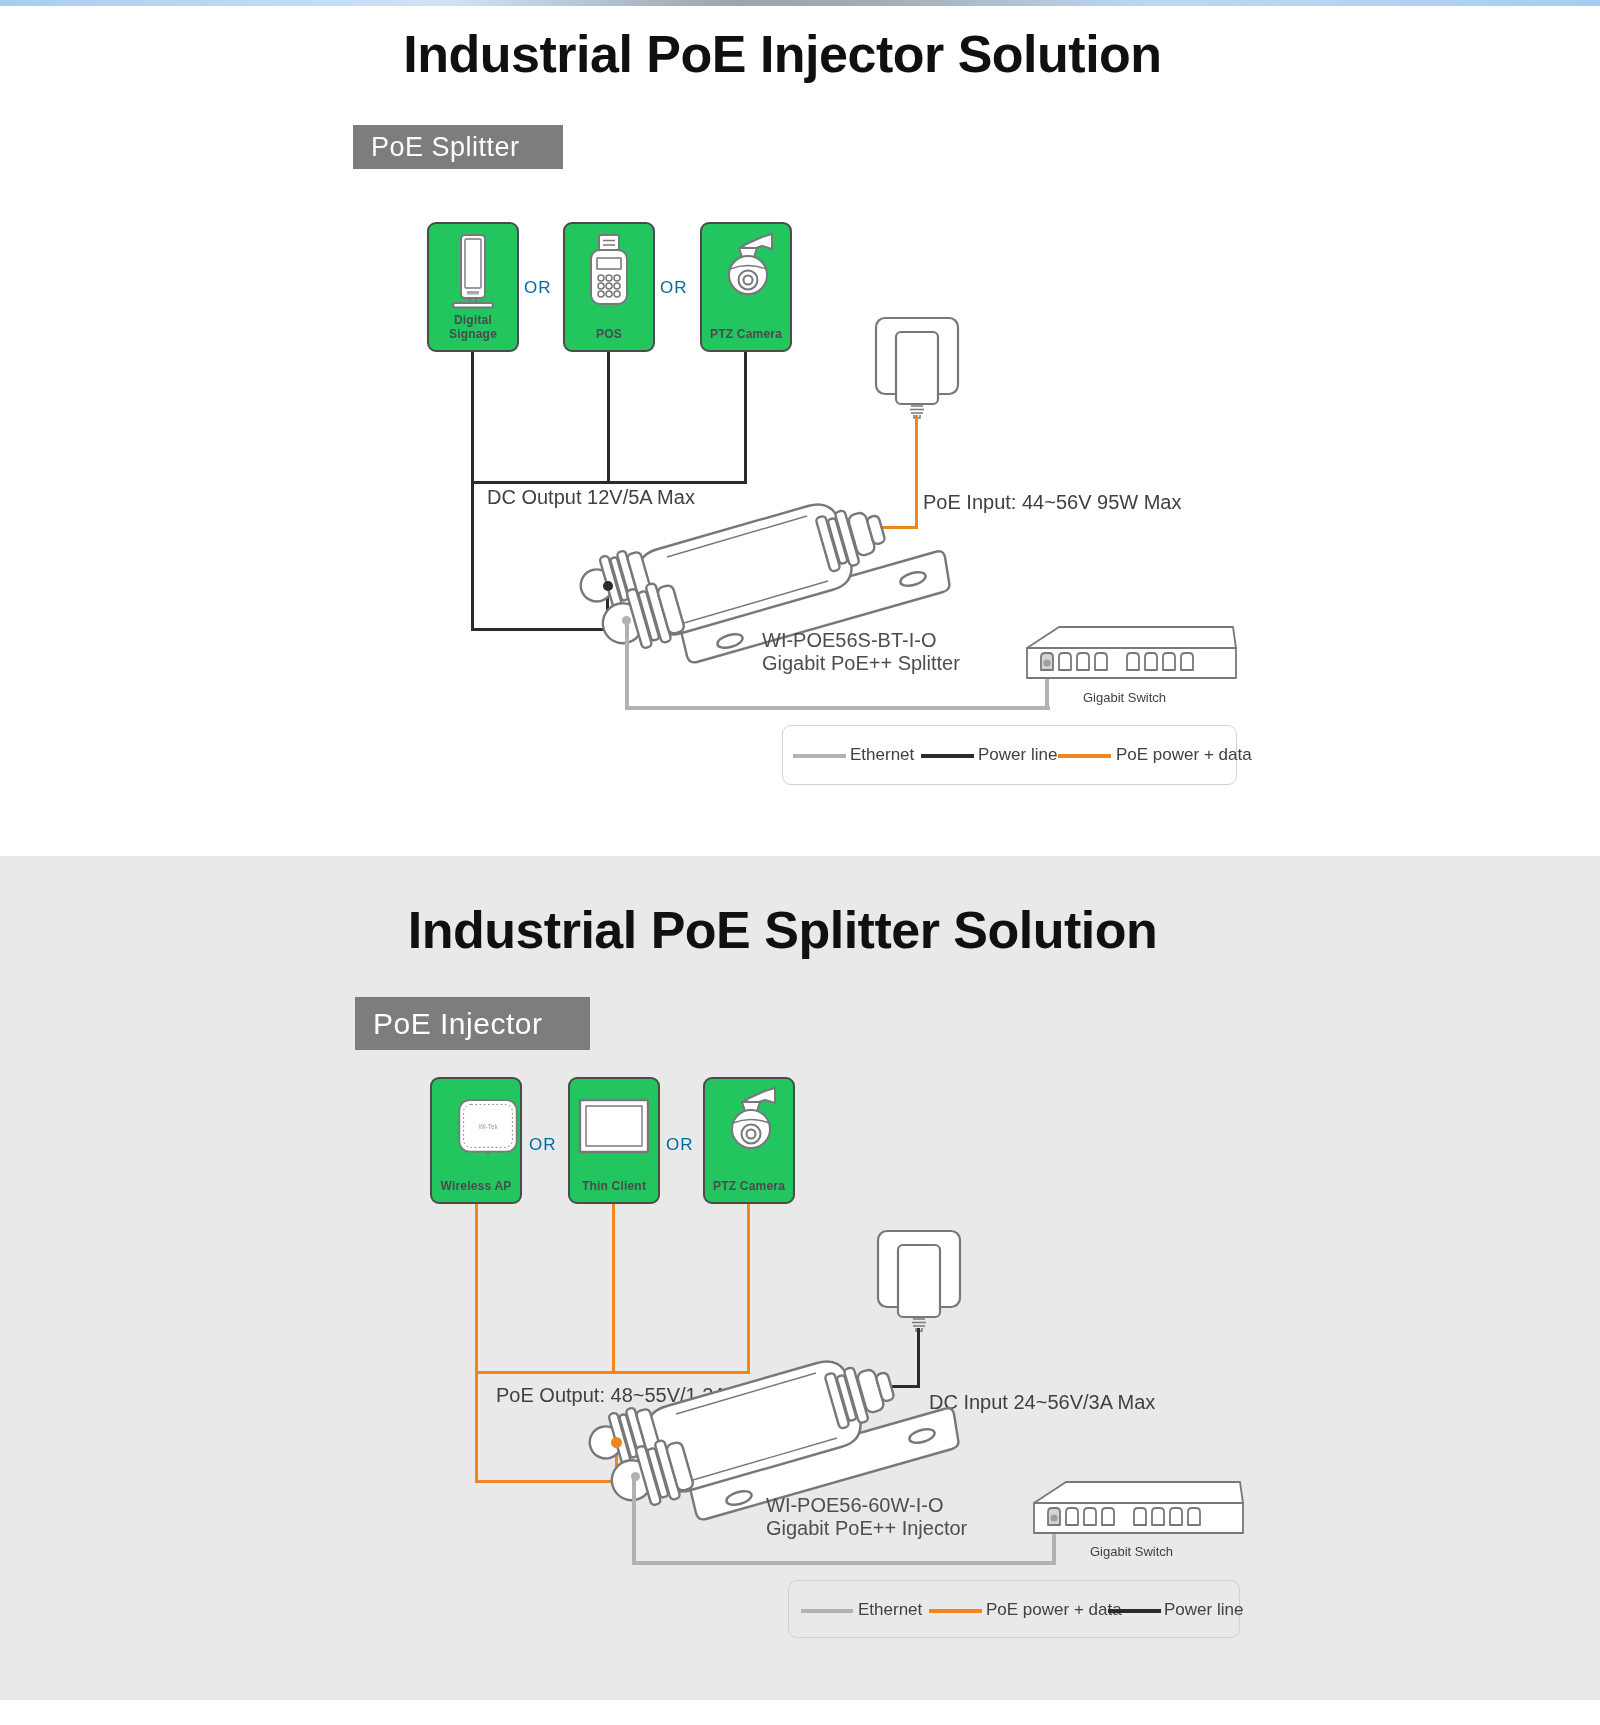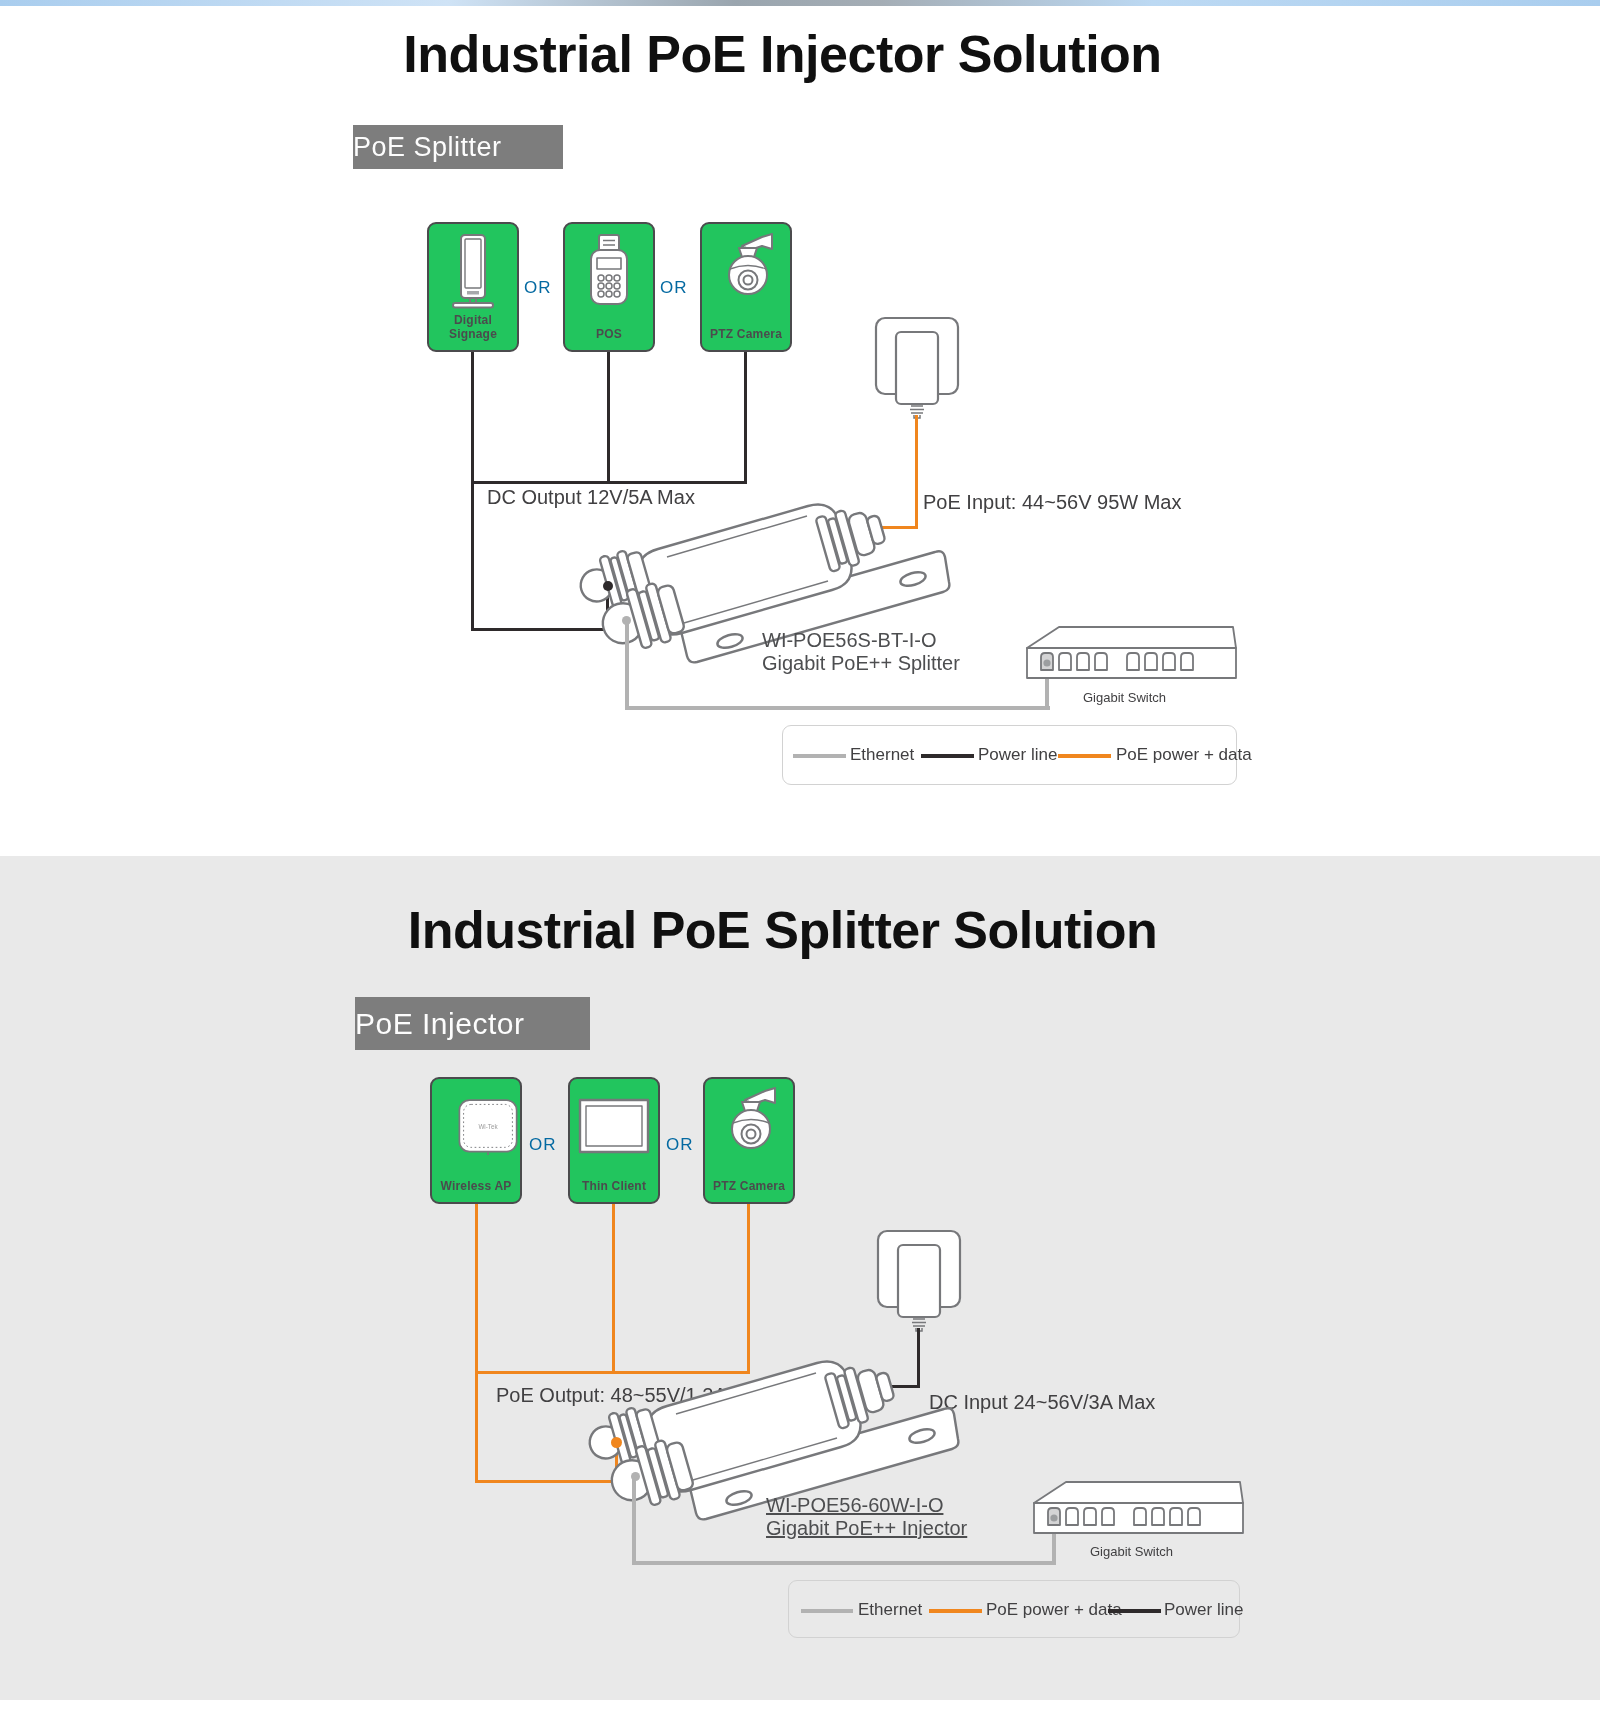--- a/index.html
+++ b/index.html
@@ -10,21 +10,21 @@
   
   .topbar { left:0; top:0; width:1600px; height:6px;
     background:linear-gradient(to right,#a9cdee 0%,#cfe3f6 28%,#9aa5ae 46%,#a4adb5 55%,#bcd9f3 72%,#a9cdee 100%); }
 
   
   .sec2-bg { left:0; top:856px; width:1600px; height:844px; background:#e9e9e9; }
 
   .title { left:0; top:0; width:1565px; text-align:center; font-size:52px; font-weight:700;
     color:#101010; letter-spacing:-0.5px; }
 
-  .tag { background:#7d7d7d; color:#fdfdfd; display:flex; align-items:center; 
+  .tag { background:#7d7d7d; color:#fdfdfd; display:flex; align-items:center; padding-left:18px;
     letter-spacing:0.5px; }
 
   .devbox { width:92px; height:130px; border:2px solid #4b4b4d; border-radius:9px; background:#22c55e; }
   .devbox .icon-wrap { position:absolute; left:0; top:6px; width:100%; display:flex; justify-content:center; }
   .devbox .devlabel { position:absolute; left:0; bottom:9px; width:100%; text-align:center;
     font-size:12px; font-weight:700; color:#4b4b4d; letter-spacing:0.2px; }
   .orlbl { font-size:17px; color:#0369a1; letter-spacing:1px; }
 
   .seg { position:absolute; }
   .seg.black { background:#2e2a2b; }
@@ -296,21 +296,21 @@
 <div class="abs seg black" style="left:917px; top:1328px; width:3px; height:60px;"></div>
 <div class="abs seg black" style="left:891px; top:1385px; width:29px; height:3px;"></div>
 <div class="abs note" style="left:929px; top:1391px;">DC Input 24~56V/3A Max</div>
 
 <svg class="abs" style="left:554px; top:1305px;" width="470" height="225" viewBox="0 0 470 225">
     <use href="#sym-device"></use>
   </svg>
 <div class="abs dot orange" style="left:611px; top:1437px; width:11px; height:11px;"></div>
 <div class="abs dot gray" style="left:631px; top:1472px; width:9px; height:9px;"></div>
 
-<div class="abs model" style="left:766px; top:1494px;text-decoration:underline;">
+<div class="abs model" style="left:766px; top:1494px;">
   <div>WI-POE56-60W-I-O</div>
   <div>Gigabit PoE++ Injector</div>
 </div>
 
 <div class="abs seg gray" style="left:632px; top:1477px; width:4px; height:88px;"></div>
 <div class="abs seg gray" style="left:632px; top:1561px; width:424px; height:4px;"></div>
 <div class="abs seg gray" style="left:1052px; top:1518px; width:4px; height:47px;"></div>
 
 <svg class="abs" style="left:1033px; top:1481px;" width="245" height="60" viewBox="0 0 245 60">
     <use href="#sym-switch"></use>

